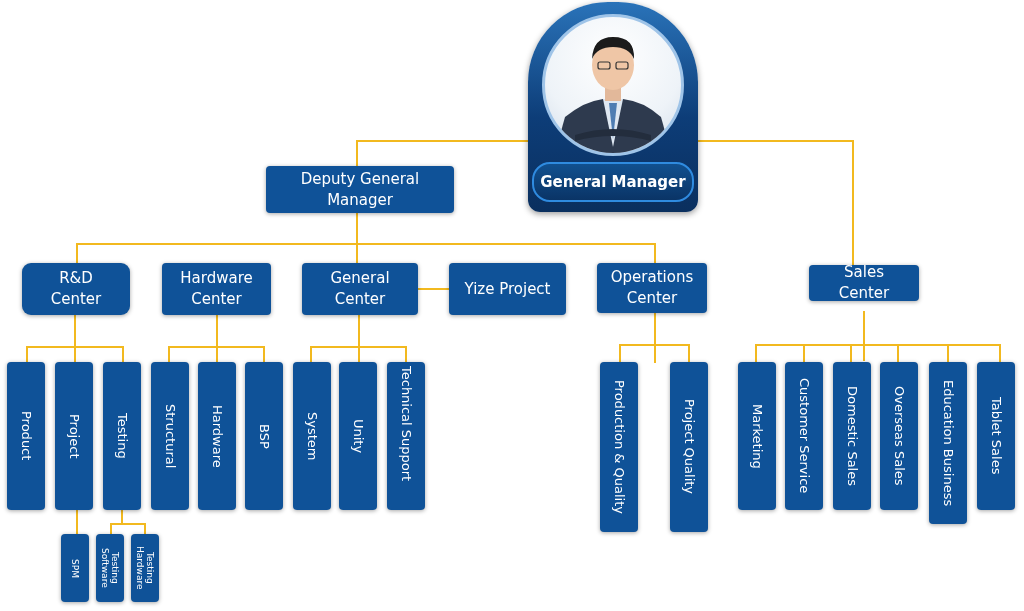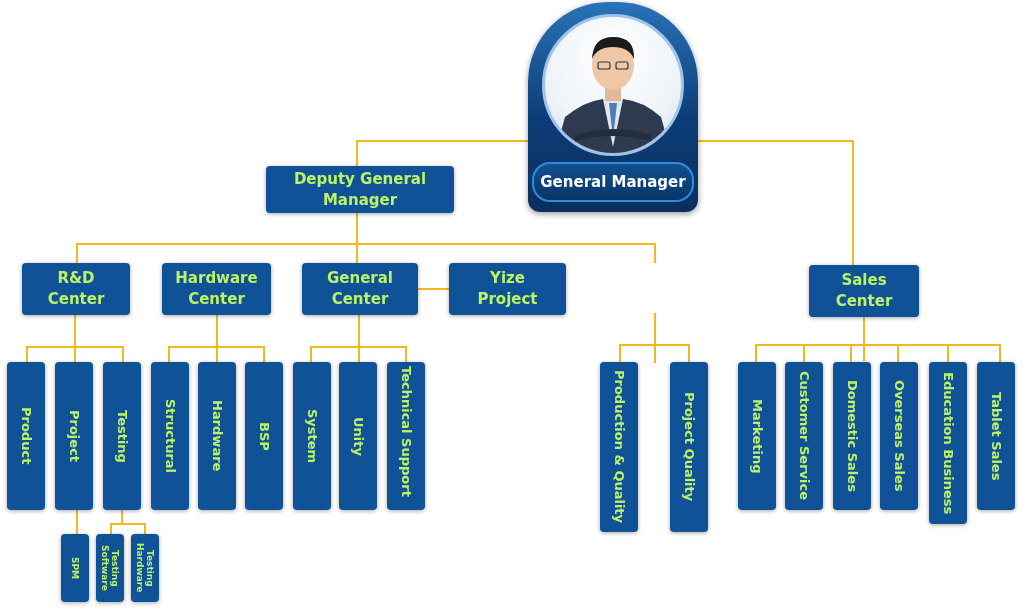--- a/index.html
+++ b/index.html
@@ -1,19 +1,19 @@
 <!DOCTYPE html>
 <html><head>
 <meta charset="utf-8">
 <style>
   html,body{margin:0;padding:0;background:#ffffff;}
   body{width:1024px;height:611px;position:relative;overflow:hidden;font-family:"DejaVu Sans","Liberation Sans",sans-serif;}
   #chart{position:absolute;left:0;top:0;width:1024px;height:611px;}
   .line{position:absolute;background:#f2b91f;}
-  .box{position:absolute;background:#0f5298;color:#bef264;border-radius:4px;box-shadow:0 1px 4px rgba(0,0,0,0.35);display:flex;align-items:center;justify-content:center;text-align:center;font-weight:bold;box-sizing:border-box;}
+  .box{position:absolute;background:#0f5298;color:#ffffff;border-radius:4px;box-shadow:0 1px 4px rgba(0,0,0,0.35);display:flex;align-items:center;justify-content:center;text-align:center;font-weight:normal;box-sizing:border-box;}
   .box.h{font-size:15px;line-height:21px;padding:4px 4px;}
   .box.v span{writing-mode:vertical-rl;font-size:13px;white-space:nowrap;}
   .box.v.small span{font-size:9px;line-height:10px;white-space:pre;}
   .gm{position:absolute;left:528px;top:2px;width:170px;height:210px;border-radius:80px 80px 12px 12px;background:linear-gradient(180deg,#2a73b9 0%,#0d3d78 55%,#0a2f5e 100%);box-shadow:0 2px 6px rgba(0,0,0,0.4);}
   .gm-photo{position:absolute;left:14px;top:12px;width:142px;height:142px;border-radius:50%;background:radial-gradient(circle at 50% 30%,#ffffff 0%,#eef3f8 60%,#cfdbe8 100%);border:3px solid #9fc4e8;overflow:hidden;box-sizing:border-box;}
   .gm-label{position:absolute;left:4px;top:160px;width:162px;height:40px;border-radius:18px;border:2px solid #2f8be0;background:linear-gradient(180deg,#11508f,#0a3466);color:#fff;font-weight:bold;font-size:15px;display:flex;align-items:center;justify-content:center;box-sizing:border-box;}
 </style>
 </head>
 <body>
 
@@ -77,25 +77,26 @@
         <rect x="53" y="45" width="12" height="7" rx="2" fill="none" stroke="#333" stroke-width="1.2"></rect>
         <rect x="71" y="45" width="12" height="7" rx="2" fill="none" stroke="#333" stroke-width="1.2"></rect>
         <path d="M30 118 Q68 106 106 118 L106 124 Q68 114 30 124 Z" fill="#232d3d"></path>
       </svg>
     </div>
     <div class="gm-label">General Manager</div>
   </div>
 
   <div class="box h" style="left:266px;top:166px;width:188px;height:47px;padding:0 20px;">Deputy General Manager</div>
 
-  <div class="box h" style="left:22px;top:263px;width:108px;height:52px;padding:0 28px;">R&amp;D Center</div>
+  <div class="box h" style="left:22px;top:263px;width:108px;height:52px;padding:0 28px;border-radius:9px;">R&amp;D Center</div>
   <div class="box h" style="left:162px;top:263px;width:109px;height:52px;">Hardware Center</div>
   <div class="box h" style="left:302px;top:263px;width:116px;height:52px;padding:0 14px;">General Center</div>
   <div class="box h" style="left:449px;top:263px;width:117px;height:52px;padding:0 12px;">Yize Project</div>
-  <div class="box h" style="left:809px;top:265px;width:110px;height:52px;padding:0 17px;">Sales Center</div>
+  <div class="box h" style="left:597px;top:263px;width:110px;height:50px;">Operations Center</div>
+  <div class="box h" style="left:809px;top:265px;width:110px;height:36px;padding:0 17px;">Sales Center</div>
 
   <div class="box v" style="left:7px;top:362px;width:38px;height:148px;">
       <span>Product</span>
     </div>
   <div class="box v" style="left:55px;top:362px;width:38px;height:148px;">
       <span>Project</span>
     </div>
   <div class="box v" style="left:103px;top:362px;width:38px;height:148px;">
       <span>Testing</span>
     </div>

